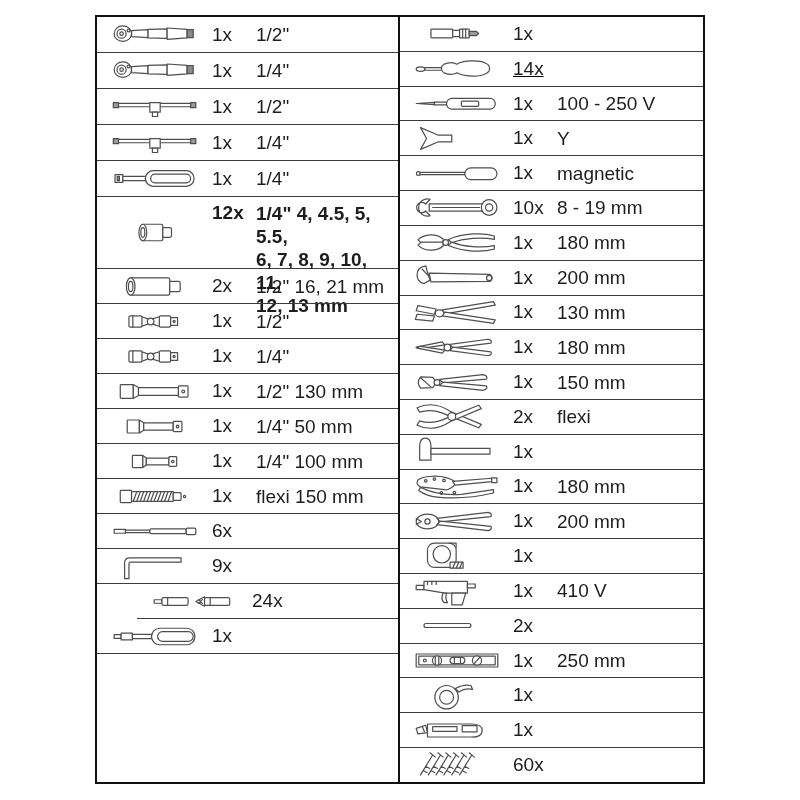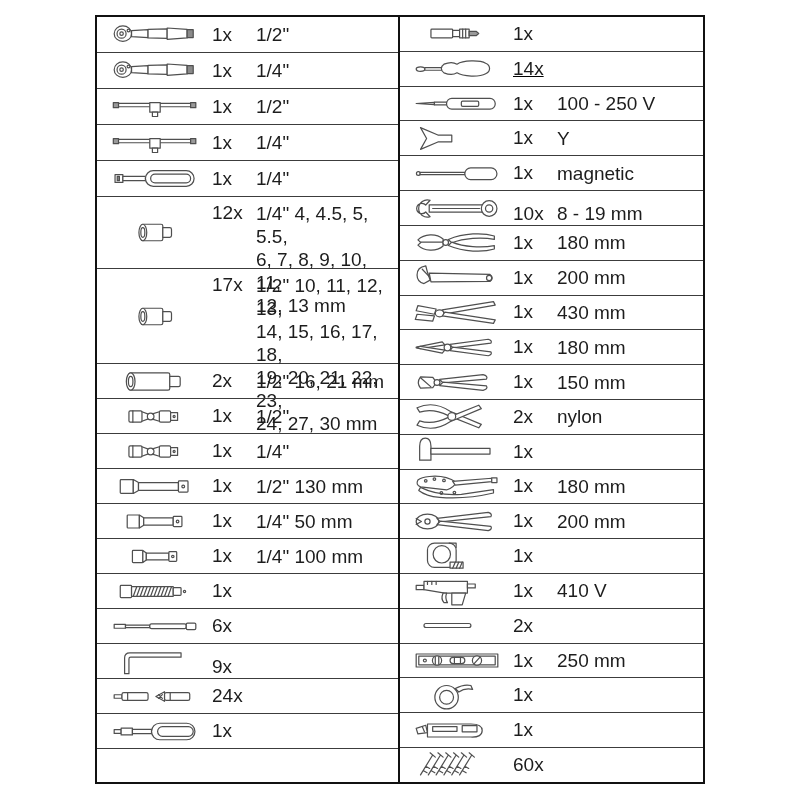--- a/index.html
+++ b/index.html
@@ -26,21 +26,21 @@
     min-height:0;overflow:visible;
   }
   #right-col .cell-icon{width:113px;flex:0 0 113px;}
   .cell-qty{
     width:44px;flex:0 0 44px;font-size:19px;color:#1d1d1d;white-space:nowrap;
   }
   .cell-spec{
     flex:1 1 auto;font-size:19px;color:#1d1d1d;white-space:pre-line;line-height:23px;
     padding-right:2px;
   }
-  .row.tall{align-items:flex-start;}
+  .row.tall{align-items:flex-start;font-weight:bold;}
   .row.tall .cell-icon{align-self:stretch;}
   .row.tall .cell-qty,.row.tall .cell-spec{padding-top:5px;}
   svg.tool{display:block;}
 </style>
 </head>
 <body>
 
 <div id="tool-table">
   <div class="col" id="left-col">
       <div class="row" style="flex: 0 0 36px; height: 36px;">
@@ -121,35 +121,20 @@
             <ellipse cx="36" cy="19" rx="4.5" ry="9.5" fill="#fff"></ellipse>
             <ellipse cx="36" cy="19" rx="2.3" ry="5.5"></ellipse>
             <path d="M59,13.5 h8 a2,2 0 0 1 2,2 v7 a2,2 0 0 1 -2,2 h-8 Z" fill="#fff"></path>
           </svg>
         </div>
         <div class="cell-qty">12x</div>
         <div class="cell-spec">1/4" 4, 4.5, 5, 5.5,
 6, 7, 8, 9, 10, 11,
 12, 13 mm</div>
       </div>
-      <div class="row tall" style="flex: 0 0 95px; height: 95px;">
-        <div class="cell-icon">
-          <svg class="tool" viewBox="0 0 100 38" width="104" height="33" fill="none" stroke="#4f4f4f" stroke-width="1.4" stroke-linejoin="round" stroke-linecap="round">
-            <rect x="34" y="9.5" width="25" height="19" rx="2" fill="#fff"></rect>
-            <ellipse cx="36" cy="19" rx="4.5" ry="9.5" fill="#fff"></ellipse>
-            <ellipse cx="36" cy="19" rx="2.3" ry="5.5"></ellipse>
-            <path d="M59,13.5 h8 a2,2 0 0 1 2,2 v7 a2,2 0 0 1 -2,2 h-8 Z" fill="#fff"></path>
-          </svg>
-        </div>
-        <div class="cell-qty">17x</div>
-        <div class="cell-spec">1/2" 10, 11, 12, 13,
-14, 15, 16, 17, 18,
-19, 20, 21, 22, 23,
-24, 27, 30 mm</div>
-      </div>
       <div class="row" style="flex: 0 0 35px; height: 35px;">
         <div class="cell-icon">
           <svg class="tool" viewBox="0 0 100 38" width="104" height="33" fill="none" stroke="#4f4f4f" stroke-width="1.4" stroke-linejoin="round" stroke-linecap="round">
             <rect x="20" y="9" width="47" height="20" rx="2" fill="#fff"></rect>
             <ellipse cx="22" cy="19" rx="5" ry="10" fill="#fff"></ellipse>
             <ellipse cx="22" cy="19" rx="2.6" ry="6"></ellipse>
             <path d="M67,13 h10 a2,2 0 0 1 2,2 v8 a2,2 0 0 1 -2,2 h-10 Z" fill="#fff"></path>
           </svg>
         </div>
         <div class="cell-qty">2x</div>
@@ -230,43 +215,44 @@
         <div class="cell-icon">
           <svg class="tool" viewBox="0 0 100 38" width="104" height="33" fill="none" stroke="#4f4f4f" stroke-width="1.4" stroke-linejoin="round" stroke-linecap="round">
             <rect x="10" y="12" width="13" height="14" rx="1" fill="#fff"></rect>
             <rect x="23" y="13.5" width="48" height="11" fill="#fff"></rect>
             <path d="M25,24.5 L29,13.5 M29,24.5 L33,13.5 M33,24.5 L37,13.5 M37,24.5 L41,13.5 M41,24.5 L45,13.5 M45,24.5 L49,13.5 M49,24.5 L53,13.5 M53,24.5 L57,13.5 M57,24.5 L61,13.5 M61,24.5 L65,13.5 M65,24.5 L69,13.5"></path>
             <rect x="71" y="14.5" width="9" height="9" rx="1" fill="#fff"></rect>
             <circle cx="84" cy="19" r="1.3"></circle>
           </svg>
         </div>
         <div class="cell-qty">1x</div>
+        <div class="cell-spec">flexi 150 mm</div>
       </div>
       <div class="row" style="flex: 0 0 35px; height: 35px;">
         <div class="cell-icon">
           <svg class="tool" viewBox="0 0 100 38" width="104" height="33" fill="none" stroke="#4f4f4f" stroke-width="1.4" stroke-linejoin="round" stroke-linecap="round">
             <rect x="3" y="16.5" width="13" height="4.5" fill="#fff"></rect>
             <rect x="16" y="17.3" width="28" height="3" fill="#fff"></rect>
             <rect x="44" y="16" width="42" height="5.5" rx="2" fill="#fff"></rect>
             <rect x="86" y="15" width="11" height="7.5" rx="1.5" fill="#fff"></rect>
           </svg>
         </div>
         <div class="cell-qty">6x</div>
         <div class="cell-spec"></div>
       </div>
-      <div class="row" style="flex: 0 0 35px; height: 35px; align-items: flex-end;">
+      <div class="row" style="flex: 0 0 35px; height: 35px;">
         <div class="cell-icon">
           <svg class="tool" viewBox="0 0 100 38" width="104" height="33" fill="none" stroke="#4f4f4f" stroke-width="1.4" stroke-linejoin="round" stroke-linecap="round">
             <path d="M15,33 L15,15 Q15,9 21,9 L80,9 L80,14 L22,14 Q20,14 20,16 L20,33 Z" fill="#fff"></path>
           </svg>
         </div>
         <div class="cell-qty">9x</div>
         <div class="cell-spec"></div>
       </div>
-      <div class="row" style="flex: 0 0 35px; height: 35px;">
+      <div class="row" style="flex: 0 0 35px; height: 35px; margin-left: 40px;">
         <div class="cell-icon">
           <svg class="tool" viewBox="0 0 100 38" width="104" height="33" fill="none" stroke="#4f4f4f" stroke-width="1.4" stroke-linejoin="round" stroke-linecap="round">
             <rect x="3" y="17" width="9" height="4" fill="#fff"></rect>
             <rect x="12" y="14.5" width="30" height="9" rx="2" fill="#fff"></rect>
             <line x1="18.5" y1="14.5" x2="18.5" y2="23.5"></line>
             <path d="M51,19 L61,13.5 L61,24.5 Z" fill="#fff"></path>
             <path d="M54,16.8 L58.5,21.2 M54,21.2 L58.5,16.8"></path>
             <rect x="61" y="14.5" width="29" height="9" rx="2" fill="#fff"></rect>
             <line x1="67.5" y1="14.5" x2="67.5" y2="23.5"></line>
           </svg>
@@ -344,21 +330,21 @@
         <div class="cell-icon">
           <svg class="tool" viewBox="0 0 100 38" width="104" height="33" fill="none" stroke="#4f4f4f" stroke-width="1.4" stroke-linejoin="round" stroke-linecap="round">
             <circle cx="5.5" cy="19" r="2.2" fill="#fff"></circle>
             <rect x="7.5" y="17.8" width="52" height="2.6" fill="#fff"></rect>
             <rect x="59" y="12.5" width="37" height="13.5" rx="6.7" fill="#fff"></rect>
           </svg>
         </div>
         <div class="cell-qty">1x</div>
         <div class="cell-spec">magnetic</div>
       </div>
-      <div class="row" style="flex: 1 1 0px; align-items: flex-end;">
+      <div class="row" style="flex: 1 1 0px;">
         <div class="cell-icon">
           <svg class="tool" viewBox="0 0 100 38" width="104" height="33" fill="none" stroke="#4f4f4f" stroke-width="1.4" stroke-linejoin="round" stroke-linecap="round">
             <path d="M19,9.5 A10,10 0 1 0 19,28.5 L14,23 A6,6 0 1 1 14,15 Z" fill="#fff"></path>
             <rect x="18" y="14.8" width="62" height="8.4" fill="#fff"></rect>
             <line x1="22" y1="19" x2="76" y2="19"></line>
             <circle cx="87" cy="19" r="9" fill="#fff"></circle>
             <circle cx="87" cy="19" r="4.2" fill="#fff"></circle>
           </svg>
         </div>
         <div class="cell-qty">10x</div>
@@ -393,21 +379,21 @@
         <div class="cell-icon">
           <svg class="tool" viewBox="0 0 100 38" width="104" height="33" fill="none" stroke="#4f4f4f" stroke-width="1.4" stroke-linejoin="round" stroke-linecap="round">
             <path d="M5,11 L26,15 L24,21 L3,17 Z" fill="#fff"></path>
             <path d="M4,21 L24,23 L22,29 L2,27 Z" fill="#fff"></path>
             <ellipse cx="30" cy="20" rx="5" ry="4" fill="#fff"></ellipse>
             <path d="M33,16 L92,6.5 L94,10.5 L36,20.5 Z" fill="#fff"></path>
             <path d="M33,23 L92,31.5 L94,27.5 L36,18.5 Z" fill="#fff"></path>
           </svg>
         </div>
         <div class="cell-qty">1x</div>
-        <div class="cell-spec">430 mm</div>
+        <div class="cell-spec">130 mm</div>
       </div>
       <div class="row" style="flex: 1 1 0px;">
         <div class="cell-icon">
           <svg class="tool" viewBox="0 0 100 38" width="104" height="33" fill="none" stroke="#4f4f4f" stroke-width="1.4" stroke-linejoin="round" stroke-linecap="round">
             <path d="M3,18.6 L33,12.5 L36,16 L8,20.4 Z" fill="#fff"></path>
             <path d="M3,19.4 L33,25.5 L36,22 L8,17.6 Z" fill="#fff"></path>
             <circle cx="39" cy="19" r="3.8" fill="#fff"></circle>
             <path d="M42,15.5 L86,9.5 Q91,11 89,14 L45,19.5 Z" fill="#fff"></path>
             <path d="M42,22.5 L86,28.5 Q91,27 89,24 L45,18.5 Z" fill="#fff"></path>
           </svg>
@@ -430,21 +416,21 @@
       </div>
       <div class="row" style="flex: 1 1 0px;">
         <div class="cell-icon">
           <svg class="tool" viewBox="0 0 100 38" width="104" height="33" fill="none" stroke="#4f4f4f" stroke-width="1.4" stroke-linejoin="round" stroke-linecap="round">
             <path d="M4,9 C16,3.5 30,5 42,13 L78,28 L75,32 L40,18 C28,12 16,11 7,14 Z" fill="#fff"></path>
             <path d="M4,29 C16,34.5 30,33 42,25 L78,10 L75,6 L40,20 C28,26 16,27 7,24 Z" fill="#fff"></path>
             <circle cx="44" cy="19" r="4.5" fill="#fff"></circle>
           </svg>
         </div>
         <div class="cell-qty">2x</div>
-        <div class="cell-spec">nylon</div>
+        <div class="cell-spec">flexi</div>
       </div>
       <div class="row" style="flex: 1 1 0px;">
         <div class="cell-icon">
           <svg class="tool" viewBox="0 0 100 38" width="104" height="33" fill="none" stroke="#4f4f4f" stroke-width="1.4" stroke-linejoin="round" stroke-linecap="round">
             <path d="M7,13 Q7,3.5 13.5,3.5 Q20,3.5 20,13 L20,29 L7,29 Z" fill="#fff"></path>
             <rect x="20" y="15.5" width="68" height="6.5" fill="#fff"></rect>
           </svg>
         </div>
         <div class="cell-qty">1x</div>
         <div class="cell-spec"></div>

